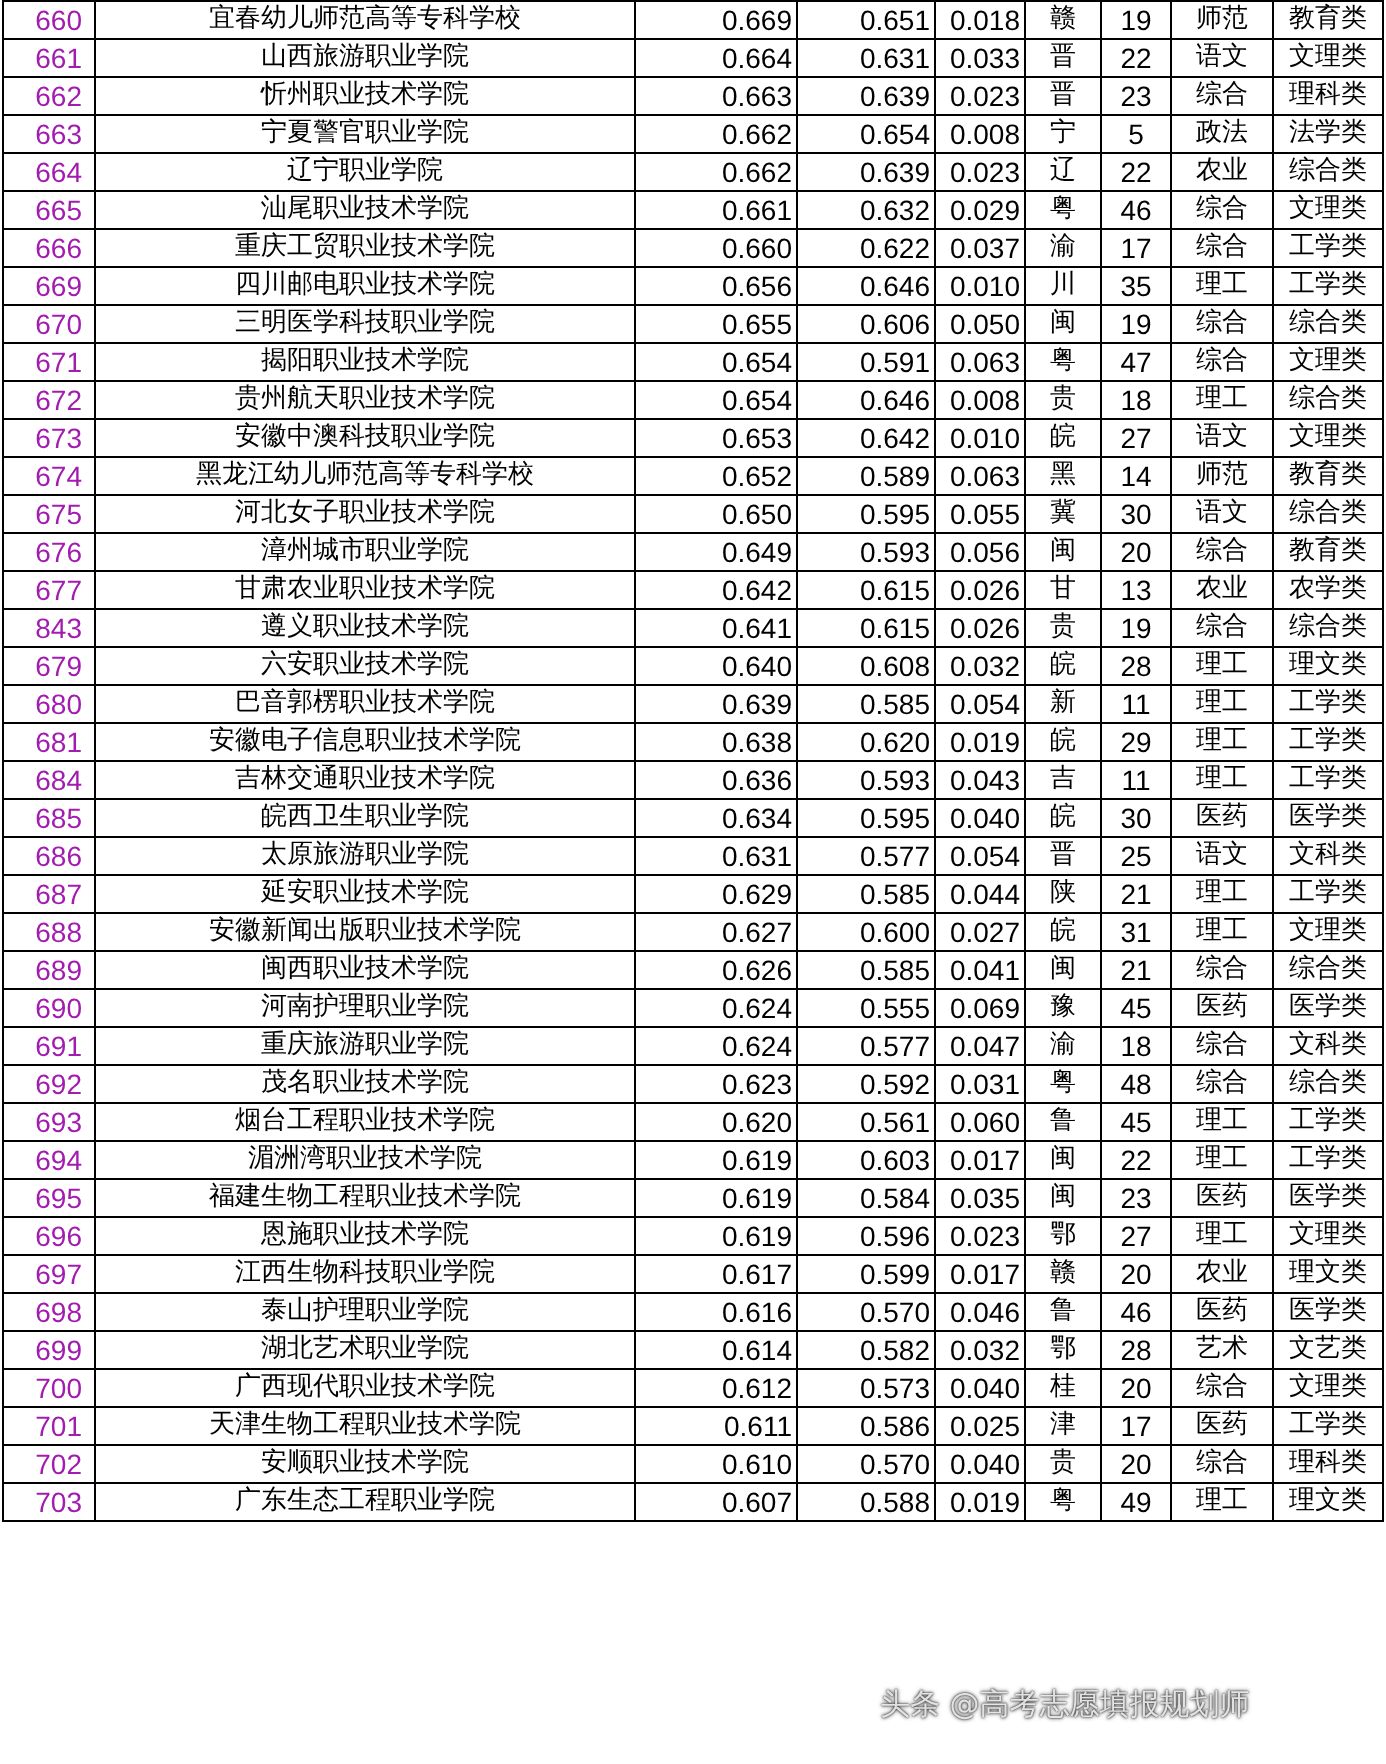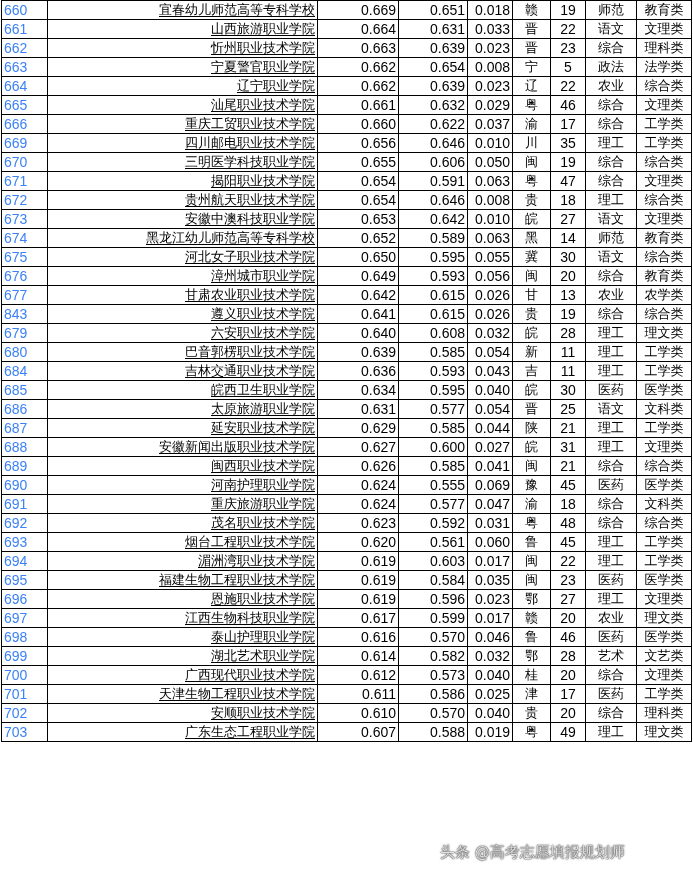--- a/index.html
+++ b/index.html
@@ -1,21 +1,21 @@
 <!DOCTYPE html>
 <html><head>
 <meta charset="utf-8">
 <style>
   html, body { margin: 0; padding: 0; background: #ffffff; }
   body { width: 693px; height: 882px; overflow: hidden; position: relative; font-family: "DejaVu Sans", sans-serif; }
   table { border-collapse: collapse; table-layout: fixed; width: 690px; position: absolute; left: 1px; top: 0; }
   td { border: 1.5px solid #000; height: 18px; padding: 0 2px; font-size: 13px; line-height: 18px; white-space: nowrap; overflow: hidden; color: #000; }
   td.num { text-align: right; font-family: "Liberation Sans", sans-serif; font-size: 14px; }
-  td.rank { padding-right: 6px; font-family: "Liberation Sans", sans-serif; font-size: 14px; color: #3b82f6; }
-  td.name { text-align: right; text-decoration: underline; text-decoration-thickness: 1px; text-underline-offset: 2px; }
+  td.rank { text-align: right; padding-right: 6px; font-family: "Liberation Sans", sans-serif; font-size: 14px; color: #a21caf; }
+  td.name { text-align: center; text-decoration-thickness: 1px; text-underline-offset: 2px; }
   td.c { text-align: center; }
   td.count { text-align: center; font-family: "Liberation Sans", sans-serif; font-size: 14px; margin-left: 16px; }
   .watermark { position: absolute; left: 440px; top: 843px; font-size: 15px; color: rgba(255,255,255,0.85); text-shadow: 0 0 2px #333, 0 0 1px #000; font-family: "DejaVu Sans", sans-serif; pointer-events: none; }
 </style>
 </head>
 <body>
 
 <table>
   <colgroup>
     <col style="width:46px">
@@ -232,20 +232,31 @@
         <td class="name">巴音郭楞职业技术学院</td>
         <td class="num">0.639</td>
         <td class="num">0.585</td>
         <td class="num">0.054</td>
         <td class="c">新</td>
         <td class="count">11</td>
         <td class="c">理工</td>
         <td class="c">工学类</td>
       </tr>
       <tr>
+        <td class="rank">681</td>
+        <td class="name">安徽电子信息职业技术学院</td>
+        <td class="num">0.638</td>
+        <td class="num">0.620</td>
+        <td class="num">0.019</td>
+        <td class="c">皖</td>
+        <td class="count">29</td>
+        <td class="c">理工</td>
+        <td class="c">工学类</td>
+      </tr>
+      <tr>
         <td class="rank">684</td>
         <td class="name">吉林交通职业技术学院</td>
         <td class="num">0.636</td>
         <td class="num">0.593</td>
         <td class="num">0.043</td>
         <td class="c">吉</td>
         <td class="count">11</td>
         <td class="c">理工</td>
         <td class="c">工学类</td>
       </tr>

